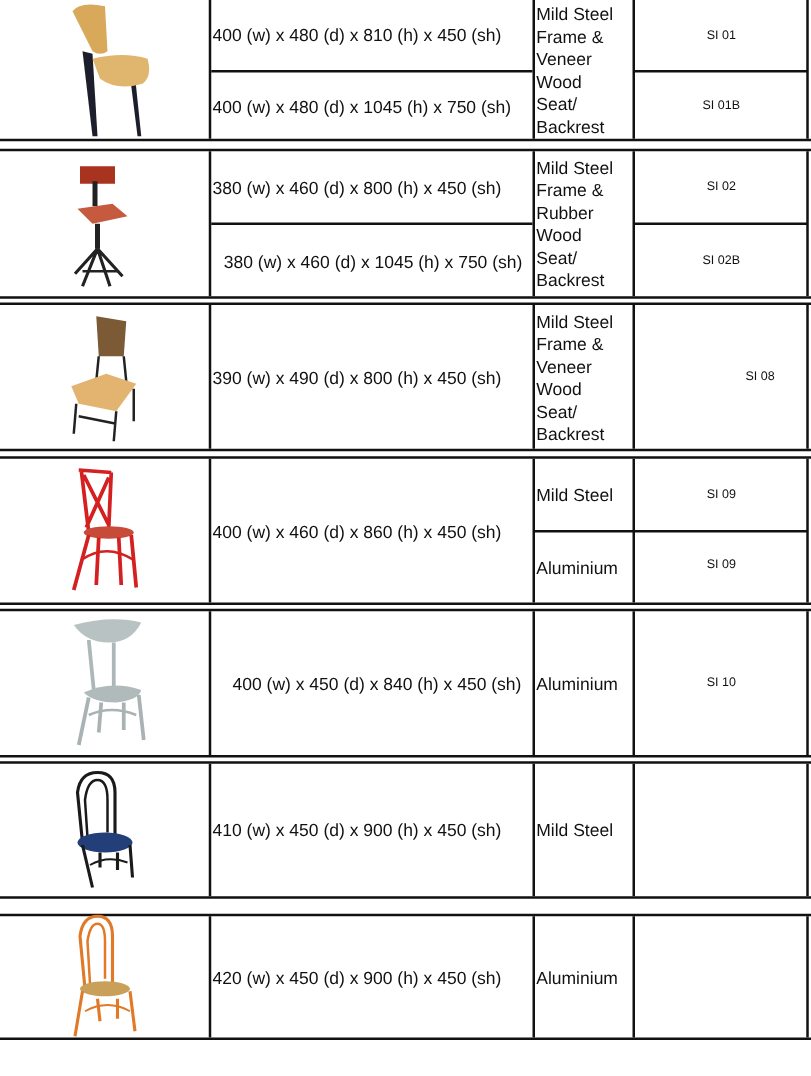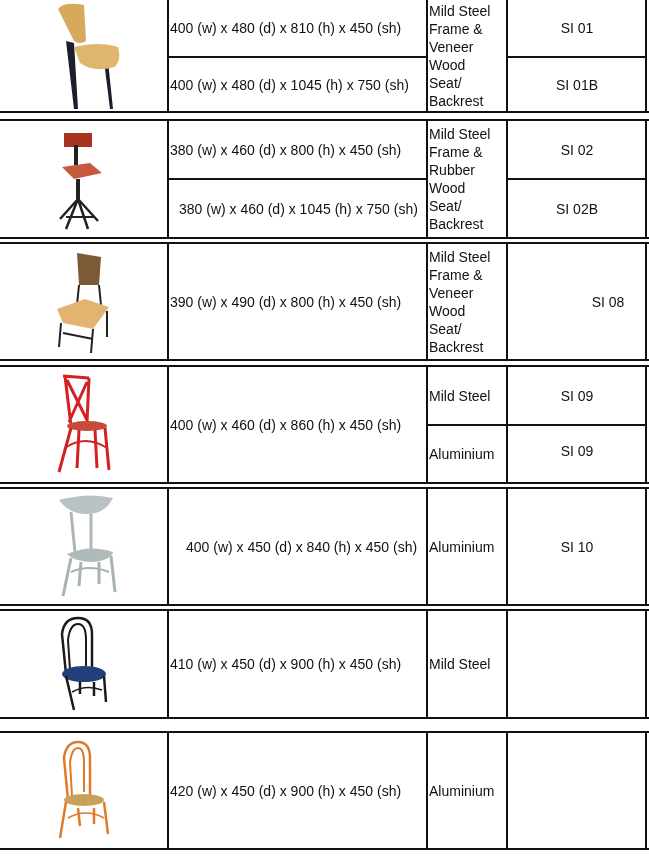--- a/index.html
+++ b/index.html
@@ -4,21 +4,21 @@
 <style>
   html, body { margin:0; padding:0; background:#ffffff; }
   body { width:649px; height:861px; overflow:hidden; position:relative; font-family:"Liberation Sans", sans-serif; color:#111; }
   .block { position:absolute; left:0; width:649px; border-top:2px solid #111; border-bottom:2px solid #111; box-sizing:border-box; }
   .cell { position:absolute; box-sizing:border-box; }
   .img-cell { left:0; width:167px; top:0; bottom:0; display:flex; align-items:center; justify-content:center; }
   .vline { position:absolute; top:0; bottom:0; width:2px; background:#111; }
   .hline { position:absolute; height:2px; background:#111; }
   .dim { left:169px; width:257px; display:flex; align-items:center; font-size:14px; padding-left:1px; white-space:nowrap; }
   .mat { left:428px; width:78px; display:flex; align-items:center; font-size:14px; line-height:18px; padding-left:1px; }
-  .code { left:508px; width:138px; display:flex; align-items:center; justify-content:center; font-size:14px; }
+  .code { left:508px; width:138px; display:flex; align-items:center; justify-content:center; font-size:10px; }
   svg { display:block; }
 </style>
 </head>
 <body>
 
 <div class="block" style="top:-2px;height:115px;">
   <div class="cell img-cell">
     <svg width="80" height="110" viewBox="0 0 80 110">
       <path d="M14 8 Q20 0 40 4 L42 40 Q36 44 30 40 Z" fill="#d9a95b"></path>
       <path d="M22 40 L30 108 L34 108 L30 42 Z" fill="#1c1f2b"></path>
@@ -159,21 +159,21 @@
     </svg>
   </div>
   <div class="vline" style="left:167px;"></div>
   <div class="cell dim" style="top:0;bottom:0;">410 (w) x 450 (d) x 900 (h) x 450 (sh)</div>
   <div class="vline" style="left:426px;"></div>
   <div class="cell mat" style="top:0;bottom:0;">Mild Steel</div>
   <div class="vline" style="left:506px;"></div>
   <div class="vline" style="left:645px;"></div>
 </div>
 
-<div class="block" style="top:731px;height:119px;">
+<div class="block" style="top:731px;height:101px;">
   <div class="cell img-cell">
     <svg width="60" height="105" viewBox="0 0 60 105">
       <path d="M14 62 L10 20 Q12 4 24 4 Q36 4 36 20 L36 58" stroke="#e07a28" stroke-width="2.5" fill="none"></path>
       <path d="M18 58 L16 24 Q18 10 24 10 Q30 10 30 24 L30 54" stroke="#e07a28" stroke-width="2" fill="none"></path>
       <ellipse cx="30" cy="62" rx="20" ry="6" fill="#c9a05a"></ellipse>
       <path d="M12 64 L6 100 M50 64 L54 96 M24 70 L26 88 M40 70 L40 86" stroke="#e07a28" stroke-width="2.5" fill="none"></path>
       <path d="M14 80 Q32 70 50 80" stroke="#e07a28" stroke-width="1.5" fill="none"></path>
     </svg>
   </div>
   <div class="vline" style="left:167px;"></div>

